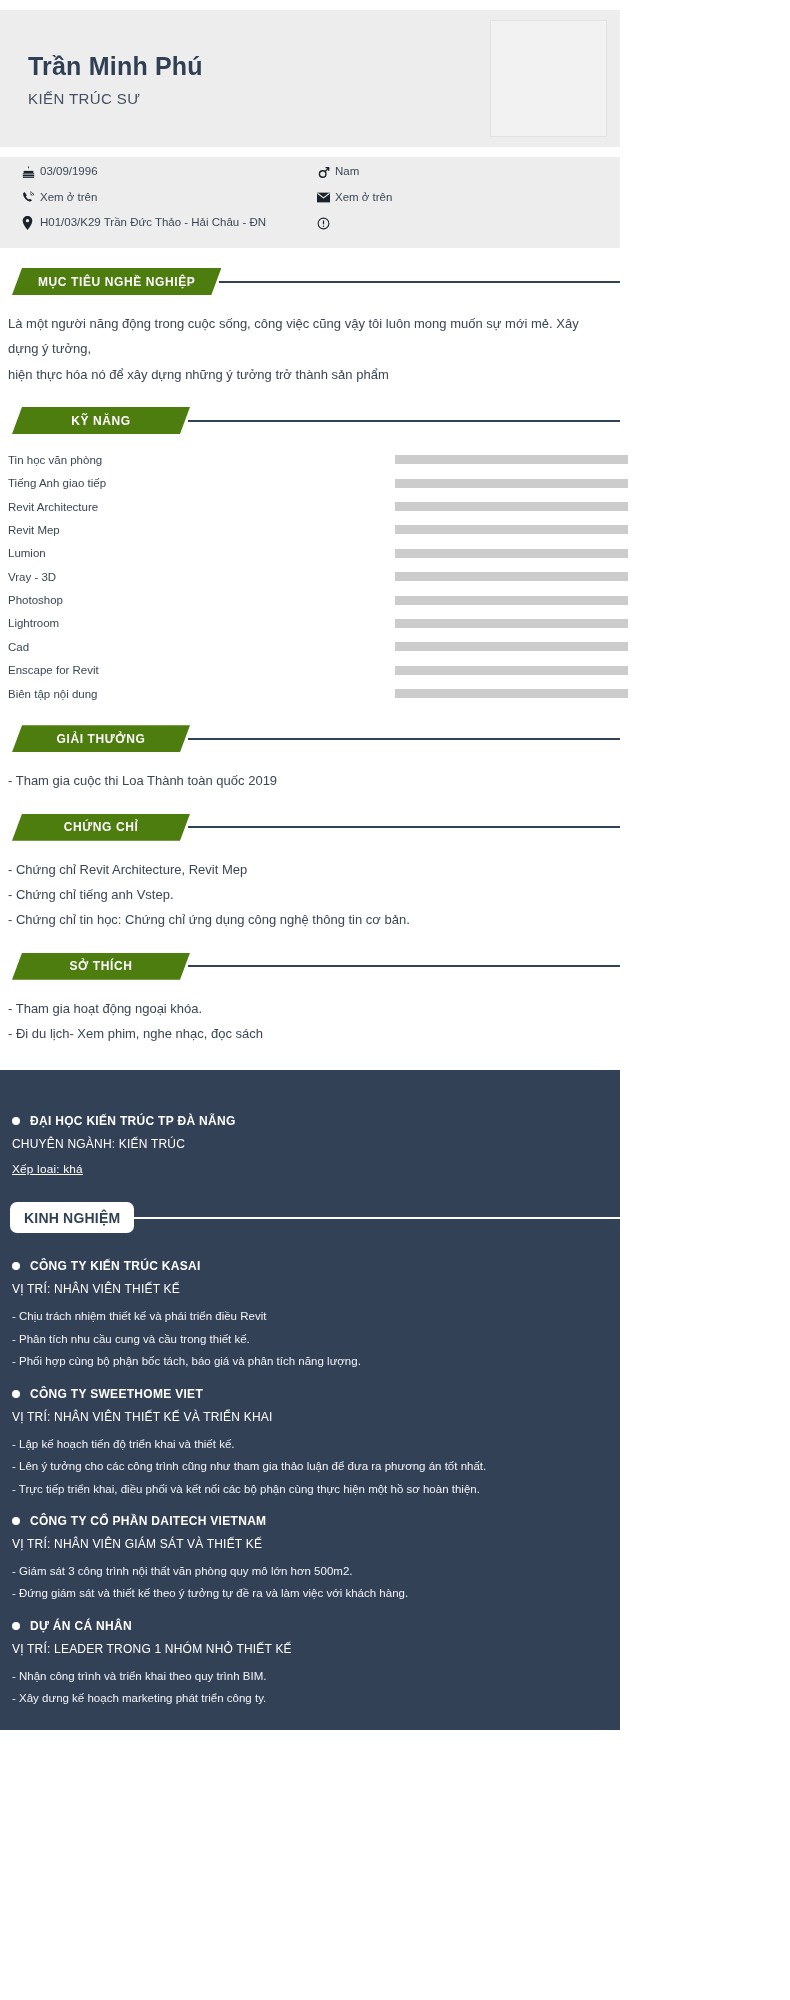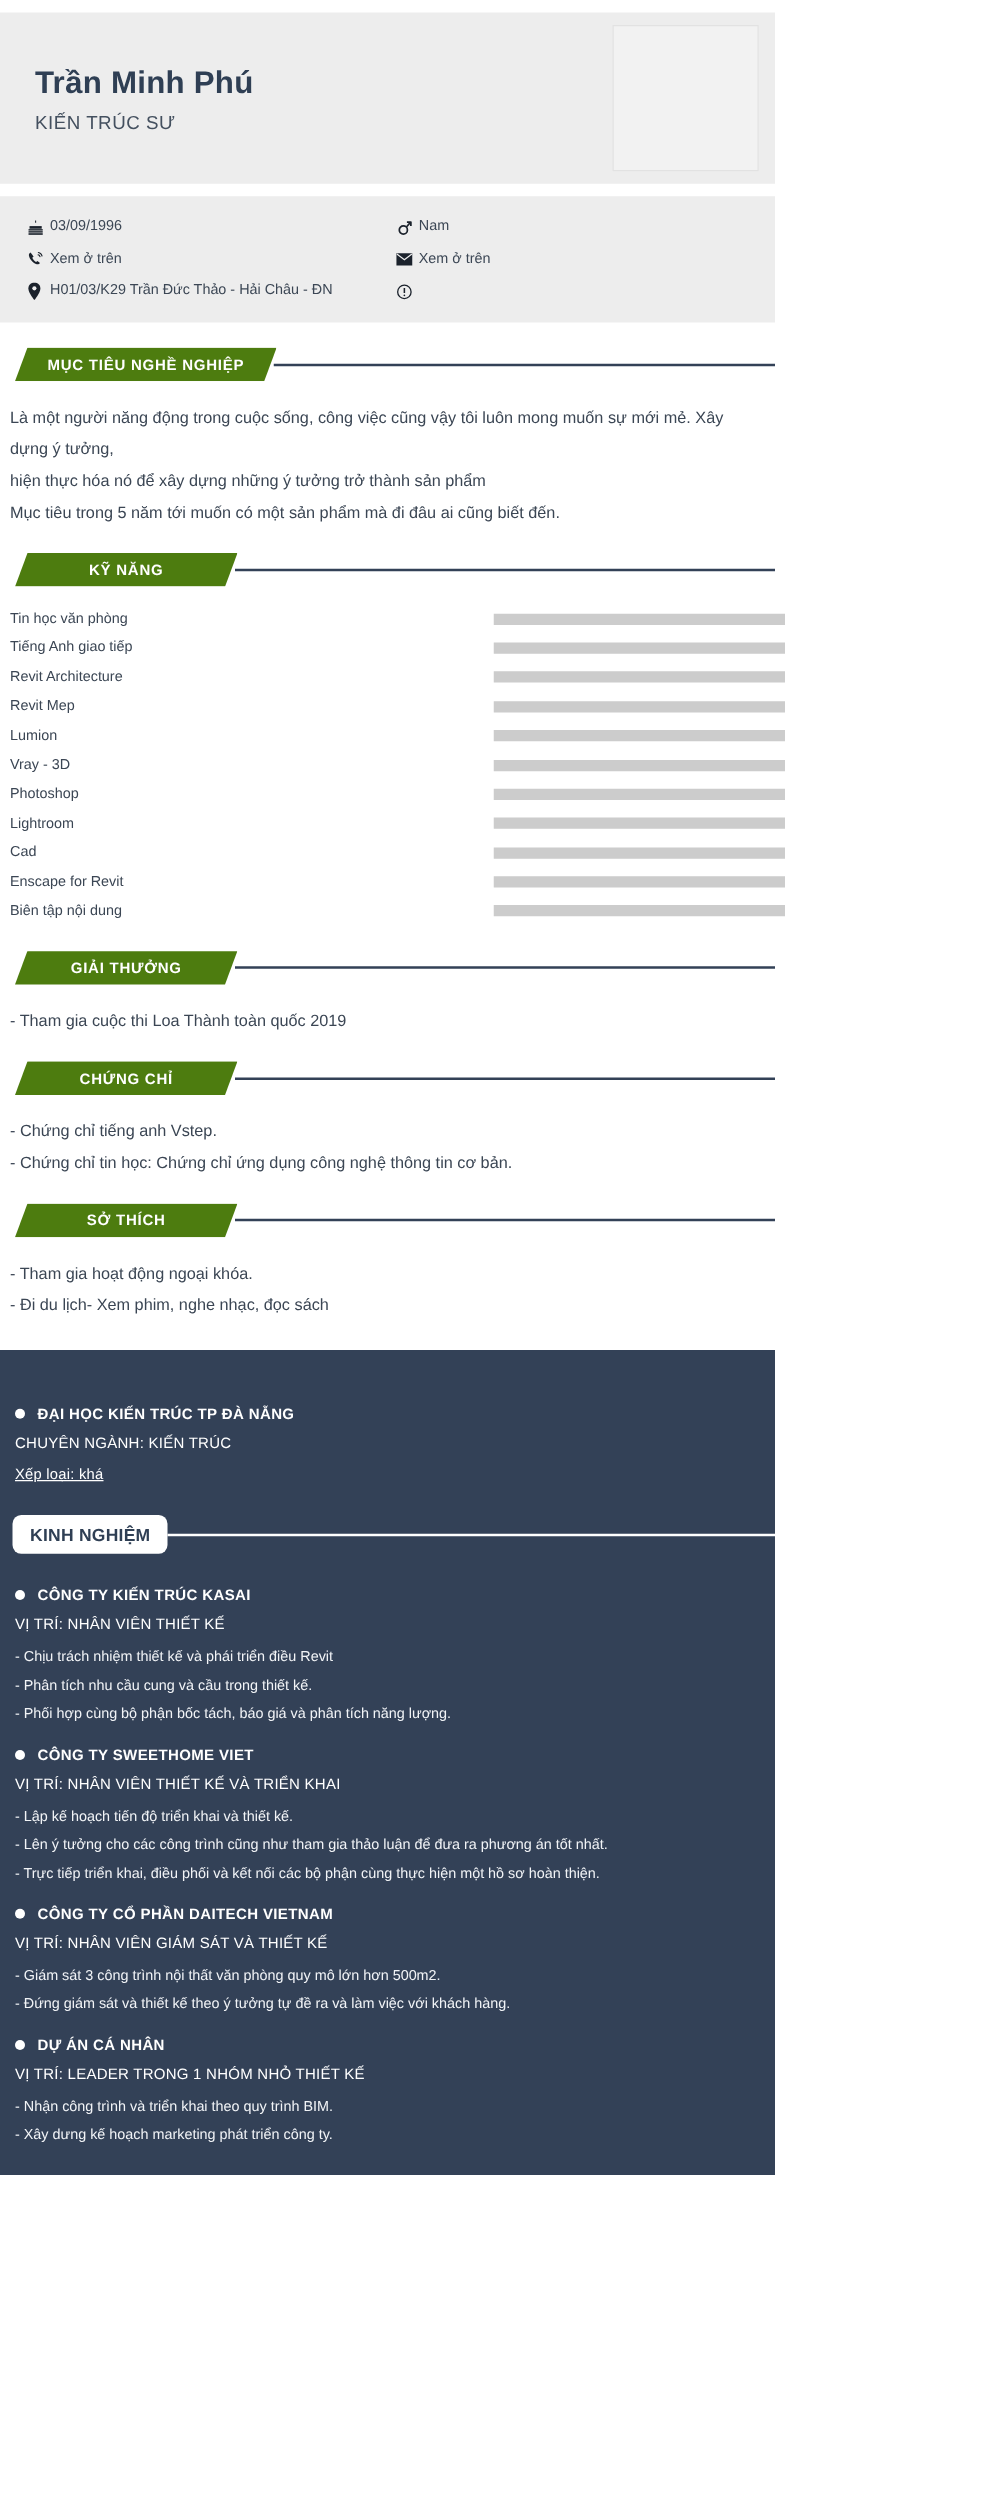--- a/index.html
+++ b/index.html
@@ -46,21 +46,21 @@
     background: #f2f2f2;
     border: 1px solid #e2e2e2;
   }
 
   
   .contact-band {
     position: relative;
     margin-top: 10px;
     width: 620px;
     background: #ededed;
-    padding: 12px 0 12px 22px;
+    padding: 2px 0 12px 22px;
   }
   .contact-row { display: flex; }
   .contact-cell {
     display: flex;
     align-items: center;
     font-size: 11.5px;
     color: #3c4755;
     line-height: 1;
     padding: 6px 0;
   }
@@ -282,21 +282,20 @@
   <div class="gap-after-sec"></div>
 
   <div class="sec">
     <div class="sec-head">
       <div class="sec-tag">MỤC TIÊU NGHỀ NGHIỆP</div>
       <div class="sec-rule"></div>
     </div>
     <div class="sec-body">
       <p>Là một người năng động trong cuộc sống, công việc cũng vậy tôi luôn mong muốn sự mới mẻ. Xây dựng ý tưởng,</p>
       <p>hiện thực hóa nó để xây dựng những ý tưởng trở thành sản phẩm</p>
-      <p>Mục tiêu trong 5 năm tới muốn có một sản phẩm mà đi đâu ai cũng biết đến.</p>
     </div>
   </div>
 
   <div class="gap-after-sec"></div>
 
   <div class="sec">
     <div class="sec-head">
       <div class="sec-tag">KỸ NĂNG</div>
       <div class="sec-rule"></div>
     </div>
@@ -385,20 +384,21 @@
   </div>
 
   <div class="gap-after-sec"></div>
 
   <div class="sec">
     <div class="sec-head">
       <div class="sec-tag">CHỨNG CHỈ</div>
       <div class="sec-rule"></div>
     </div>
     <div class="sec-body">
+      <p>- Chứng chỉ Revit Architecture, Revit Mep</p>
       <p>- Chứng chỉ tiếng anh Vstep.</p>
       <p>- Chứng chỉ tin học: Chứng chỉ ứng dụng công nghệ thông tin cơ bản.</p>
     </div>
   </div>
 
   <div class="gap-after-sec"></div>
 
   <div class="sec">
     <div class="sec-head">
       <div class="sec-tag">SỞ THÍCH</div>

